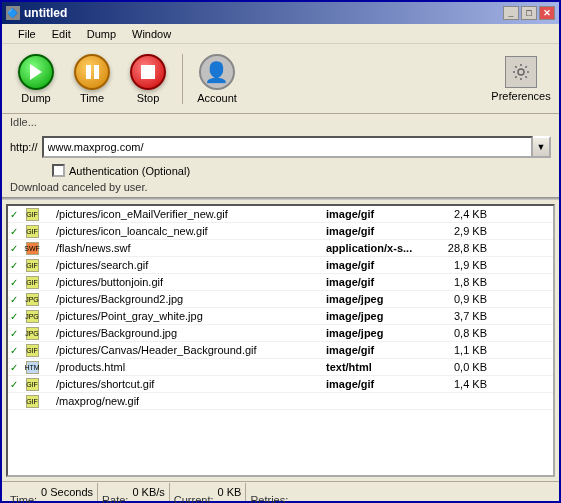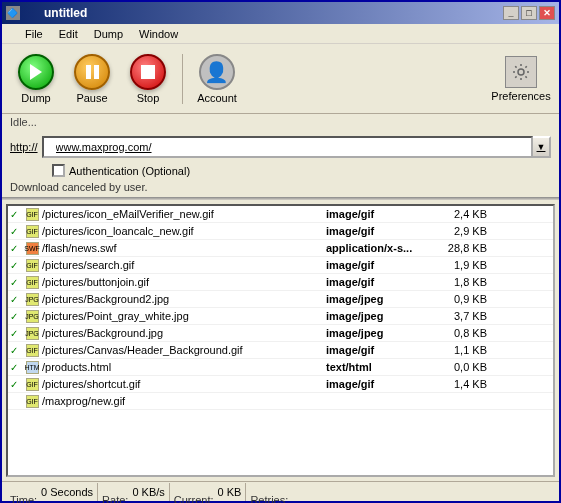--- a/index.html
+++ b/index.html
@@ -40,21 +40,20 @@
       margin-right: 4px;
       display: flex;
       align-items: center;
       justify-content: center;
       font-size: 9px;
     }
 
     .title-bar-text {
       flex: 1;
       color: white;
-      margin-left: 20px;
     }
 
     .title-bar-buttons {
       display: flex;
       gap: 2px;
     }
 
     .title-btn {
       width: 16px;
       height: 14px;
@@ -71,21 +70,21 @@
     .title-btn.close {
       background: #e05050;
       color: white;
     }
 
     .menu-bar {
       background: #ece9d8;
       height: 20px;
       display: flex;
       align-items: center;
-      padding: 0 15px;
+      padding: 0 8px;
       border-bottom: 1px solid #d4d0c8;
     }
 
     .menu-item {
       padding: 2px 8px;
       font-size: 11px;
       cursor: pointer;
     }
 
     .toolbar {
@@ -181,39 +180,38 @@
       color: #444;
       height: 18px;
     }
 
     .url-bar {
       background: #ece9d8;
       display: flex;
       align-items: center;
       padding: 4px 8px;
       gap: 4px;
-      text-decoration: underline;
     }
 
     .url-prefix {
       font-size: 11px;
       color: #000;
     }
 
     .url-input-wrapper {
       flex: 1;
       display: flex;
     }
 
     .url-input {
       flex: 1;
       height: 22px;
       border: 2px inset #aaa;
       background: white;
-      padding: 1px 12px;
+      padding: 1px 4px;
       font-size: 11px;
       outline: none;
     }
 
     .url-dropdown {
       width: 18px;
       height: 22px;
       background: linear-gradient(to bottom, #f0ede4, #d4d0c8);
       border: 2px outset #fff;
       border-left: none;
@@ -315,21 +313,21 @@
     .file-type-icon.html {
       background: #c0d8f0;
     }
 
     .file-path {
       flex: 1;
       font-size: 11px;
       overflow: hidden;
       white-space: nowrap;
       text-overflow: ellipsis;
-      padding: 0 2px;
+      padding: 0 16px;
     }
 
     .file-mime {
       width: 110px;
       font-size: 11px;
       flex-shrink: 0;
       overflow: hidden;
       white-space: nowrap;
       font-weight: bold;
     }
@@ -450,21 +448,21 @@
       </div>
       <span class="tool-btn-label">Dump</span>
     </div>
     <div class="tool-btn">
       <div class="icon-circle orange">
         <div class="pause-bars">
           <div class="pause-bar"></div>
           <div class="pause-bar"></div>
         </div>
       </div>
-      <span class="tool-btn-label">Pause</span>
+      <span class="tool-btn-label">Time</span>
     </div>
     <div class="tool-btn">
       <div class="icon-circle red">
         <div class="stop-sq"></div>
       </div>
       <span class="tool-btn-label">Stop</span>
     </div>
     <div class="toolbar-sep"></div>
     <div class="tool-btn">
       <div class="icon-circle gray">

